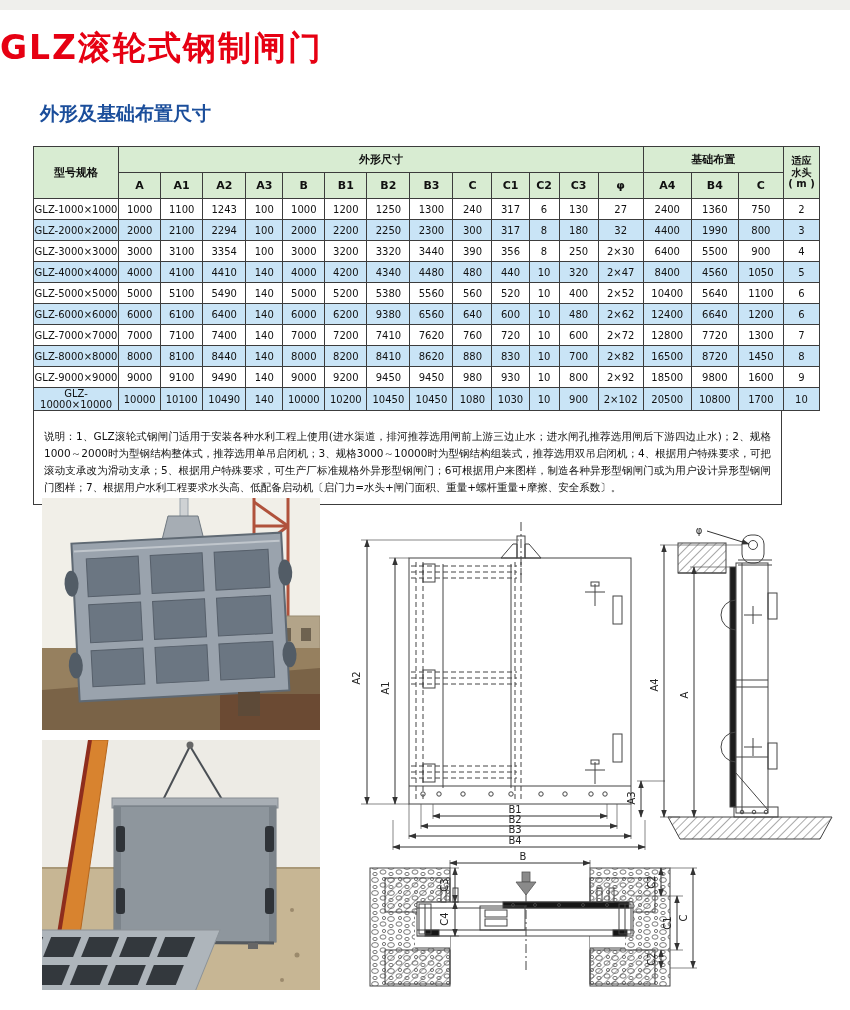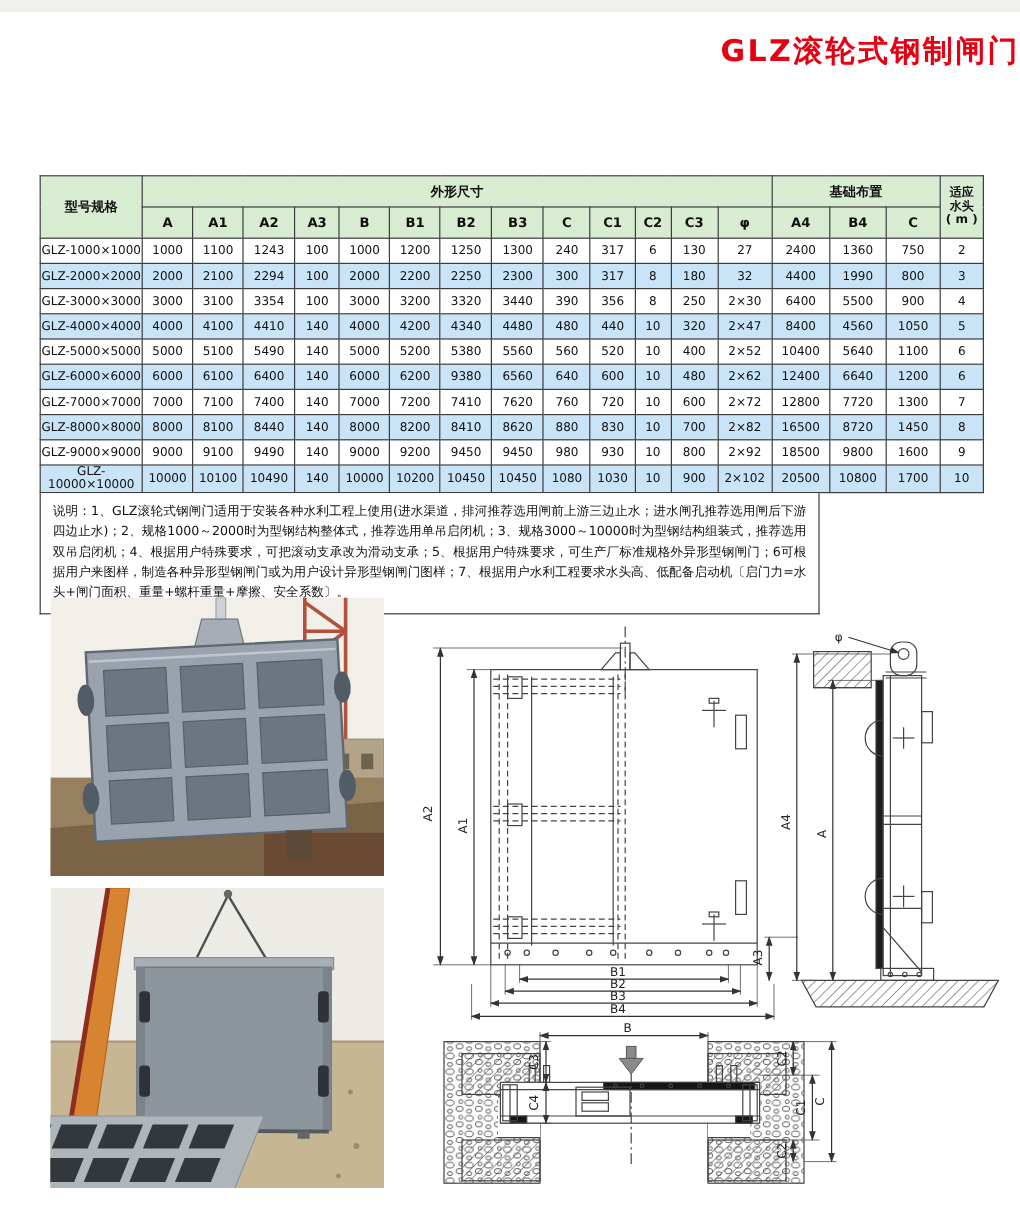--- a/index.html
+++ b/index.html
@@ -3,44 +3,45 @@
 <meta charset="utf-8">
 <style>
   :root{
     --title_red:#e60012; --heading_blue:#1b4e9b; --header_green:#d8ecd2;
     --row_alt:#c9e4f6; --border_dark:#3c3c3c; --line:#3a3a3a;
   }
   *{box-sizing:border-box;margin:0;padding:0;}
   body{background:#fff;font-family:"DejaVu Sans","Liberation Sans",sans-serif;}
   .page{position:relative;width:850px;height:1010px;background:#fff;overflow:hidden;}
   .topstrip{position:absolute;top:0;left:0;right:0;height:10px;background:#efefec;}
-  .title{position:absolute;top:26px;left:0;right:0;text-align:right;
-         font-size:25px;font-weight:bold;color:var(--title_red);letter-spacing:2px;}
+  .title{position:absolute;top:26px;left:0;right:0;text-align:left;
+         font-size:33px;font-weight:bold;color:var(--title_red);letter-spacing:2px;}
   .section-heading{position:absolute;top:101px;left:40px;font-size:19px;font-weight:bold;color:var(--heading_blue);}
   .table-wrap{position:absolute;top:146px;left:33px;width:787px;}
   table.spec{border-collapse:collapse;table-layout:fixed;width:787px;font-size:10px;color:#111;}
   table.spec th,table.spec td{border:1px solid var(--border_dark);text-align:center;vertical-align:middle;padding:0;}
   table.spec thead th{background:var(--header_green);font-weight:bold;font-size:11px;height:26px;}
   table.spec thead th.head-col{white-space:pre-line;font-size:10px;line-height:1.15;}
   table.spec tbody td{height:21px;background:#fff;}
   table.spec tbody tr:nth-child(even) td{background:var(--row_alt);}
   table.spec td.model{font-size:10px;}
-  .notes{border:1px solid var(--border_dark);border-top:none;width:650px;background:#fff;
-         padding:7px 10px 8px 10px;font-size:10.5px;line-height:1.62;color:#111;text-align:justify;}
+  .notes{border:1px solid var(--border_dark);border-top:none;width:749px;background:#fff;
+         padding:17px 10px 8px 10px;font-size:10.5px;line-height:1.62;color:#111;text-align:justify;}
   svg text{font-family:"DejaVu Sans","Liberation Sans",sans-serif;}
   .dimtxt{font-size:10px;fill:#222;}
   .photo{position:absolute;}
   .drawing{position:absolute;}
 </style>
 </head>
 <body>
 
 <div class="page">
   <div class="topstrip"></div>
   <h1 class="title">GLZ滚轮式钢制闸门</h1>
+  <h2 class="section-heading">外形及基础布置尺寸</h2>
 
   <div class="table-wrap">
     <table class="spec">
       <colgroup>
         <col style="width:85px">
           <col style="width:42px">
           <col style="width:42px">
           <col style="width:43px">
         <col style="width:37px">
           <col style="width:42px">

